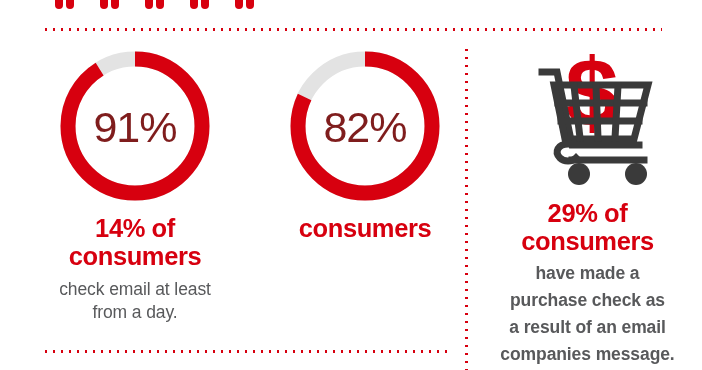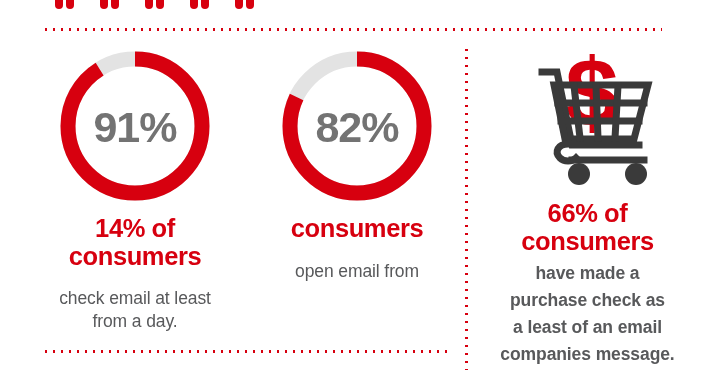--- a/index.html
+++ b/index.html
@@ -75,21 +75,21 @@
     top: 46px;
     height: 324px;
   }
 
   
   .col {
     position: absolute;
     text-align: center;
   }
   #col-1 { left: 30px;  top: 46px; width: 210px; }
-  #col-2 { left: 252px; top: 46px; width: 210px; }
+  #col-2 { left: 260px; top: 46px; width: 210px; }
   #col-3 { left: 480px; top: 40px; width: 215px; }
 
   
   .donut-wrap {
     position: relative;
     width: 150px;
     height: 150px;
     margin: 5px auto 0 auto;
   }
   .donut-wrap svg {
@@ -98,22 +98,22 @@
     height: 150px;
     transform: rotate(-90deg);
   }
   .donut-label {
     position: absolute;
     inset: 0;
     display: flex;
     align-items: center;
     justify-content: center;
     font-size: 43px;
-    font-weight: bold;
-    color: #737373;
+    font-weight: normal;
+    color: #7f1d1d;
     letter-spacing: -1px;
     transform: translateY(1px);
   }
 
   
   .cart-wrap {
     width: 160px;
     height: 152px;
     margin: 0 auto;
   }
@@ -126,21 +126,21 @@
     font-size: 25.5px;
     line-height: 1.08;
     letter-spacing: -0.4px;
     margin-top: 14px;
   }
   #col-3 .headline { margin-top: 8px; }
   .subline {
     color: #58595b;
     font-size: 17.5px;
     line-height: 1.32;
-    margin-top: 17px;
+    margin-top: 8px;
     letter-spacing: -0.1px;
   }
   #col-3 .subline { line-height: 1.55; margin-top: 5px; font-weight: bold; }
   .headline span, .subline span { display: block; }
 </style>
 </head>
 <body>
 
 <div class="top-remnants">
   <div class="remnant-pair" style="left:0px;"></div>
@@ -177,21 +177,20 @@
     <svg viewBox="0 0 150 150" aria-hidden="true">
       <circle cx="75" cy="75" r="67" fill="none" stroke="#e3e3e3" stroke-width="15"></circle>
       <circle cx="75" cy="75" r="67" fill="none" stroke="#d7000f" stroke-width="15" stroke-dasharray="345.1982007764464 420.97341558103227" stroke-dashoffset="0"></circle>
     </svg>
     <div class="donut-label">82%</div>
   </div>
   <div class="headline">
     <span>consumers</span>
   </div>
   <div class="subline">
-    <span>open email from</span>
   </div>
 </div>
 
 <div class="col" id="col-3">
   <div class="cart-wrap">
     <svg viewBox="0 0 160 152" aria-hidden="true">
 
       <g>
         <text x="84" y="86" font-family="Liberation Sans, sans-serif" font-size="96" font-weight="bold" fill="#d7000f" text-anchor="middle">$</text>
       </g>
@@ -205,22 +204,22 @@
         <path d="M88,46 L90,98"></path>
         <path d="M110,46 L107,98"></path>
         <path d="M60,104 C50,104 46,112 52,118 C56,122 64,122 68,118"></path>
         <path d="M64,120 L136,120"></path>
       </g>
       <circle cx="71" cy="134" r="11" fill="#3a3a3a"></circle>
       <circle cx="128" cy="134" r="11" fill="#3a3a3a"></circle>
     </svg>
   </div>
   <div class="headline">
-    <span>66% of</span>
+    <span>29% of</span>
     <span>consumers</span>
   </div>
   <div class="subline">
     <span>have made a</span>
     <span>purchase check as</span>
-    <span>a least of an email</span>
+    <span>a result of an email</span>
     <span>companies message.</span>
   </div>
 </div>
 
 </body></html>

